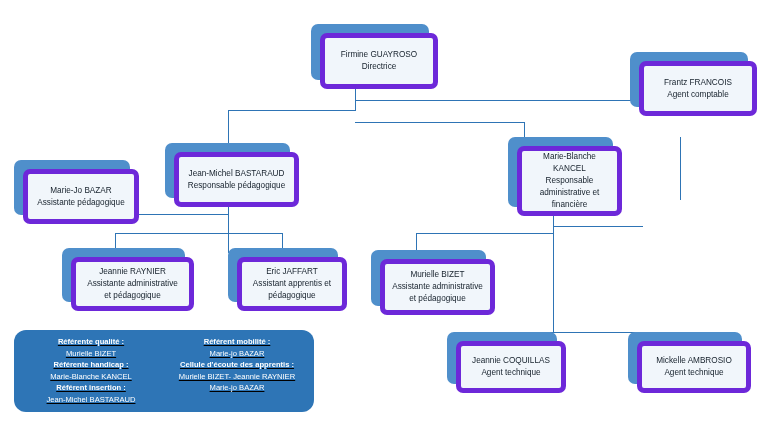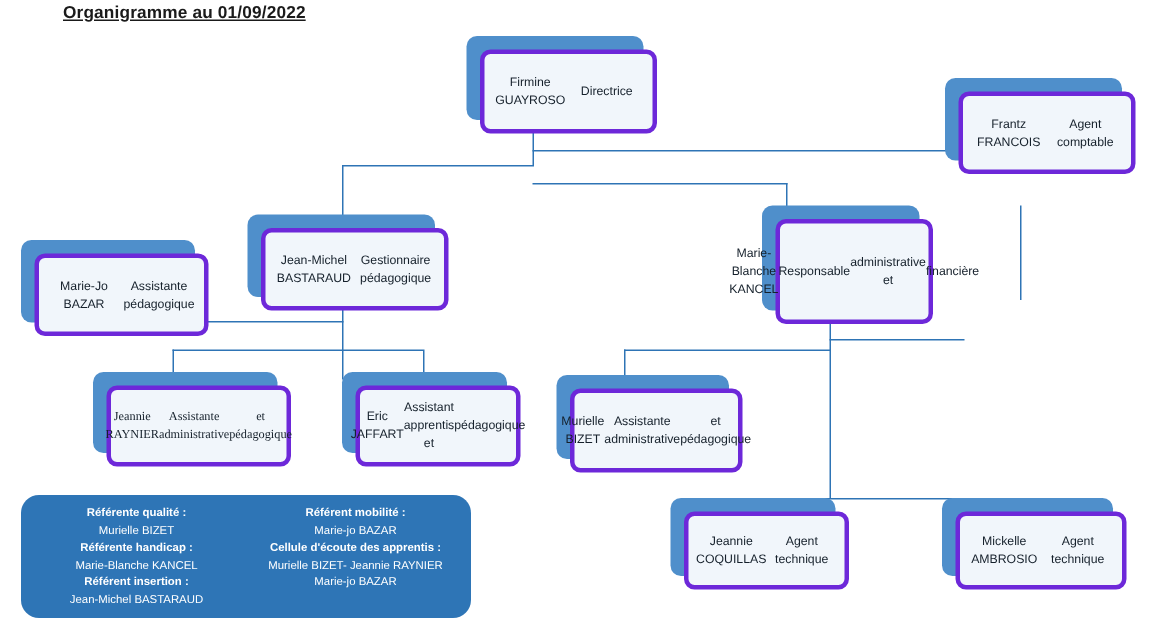--- a/index.html
+++ b/index.html
@@ -46,24 +46,24 @@
     border-radius: 7px;
   }
   .node .card {
     position: absolute;
     left: 9px;
     top: 9px;
     width: 100%;
     height: 100%;
     box-sizing: border-box;
     background: #F1F6FB;
-    border: 3px solid #6d28d9;
+    border: 5px solid #6d28d9;
     border-radius: 7px;
     display: flex;
-    flex-direction: row;
+    flex-direction: column;
     align-items: center;
     justify-content: center;
     padding: 2px 5px;
   }
   .node .card .line {
     display: block;
     width: 100%;
     text-align: center;
     font-size: 8.2px;
     color: #15202B;
@@ -95,38 +95,38 @@
     flex-direction: row;
     box-sizing: border-box;
     padding: 6px 4px 6px 4px;
   }
   .legend-col {
     flex: 1 1 50%;
     display: flex;
     flex-direction: column;
     align-items: center;
     justify-content: flex-start;
+    text-decoration: underline;
   }
   .legend-col .lrow {
     font-size: 7.6px;
     color: #ffffff;
     line-height: 1.52;
     text-align: center;
     white-space: nowrap;
   }
   .legend-col .lrow.head {
     font-weight: bold;
   }
 </style>
 </head>
 <body>
 
 <div id="page">
 
-  <div class="title">Organigramme au 01/09/2022</div>
 
   <div class="conn v" style="left:355px; top:80px; height:30px;"></div>
 
   <div class="conn h" style="left:355px; top:100px; width:290px;"></div>
 
   <div class="conn h" style="left:355px; top:122px; width:170px;"></div>
 
   <div class="conn v" style="left:524px; top:122px; height:21px;"></div>
 
   <div class="conn h" style="left:228px; top:110px; width:128px;"></div>
@@ -166,21 +166,21 @@
     <div class="card">
       <span class="line name">Frantz FRANCOIS</span>
       <span class="line">Agent comptable</span>
     </div>
   </div>
 
   <div class="node" style="left:165px; top:143px; width:125px; height:55px;">
     <div class="shadow"></div>
     <div class="card">
       <span class="line name">Jean-Michel BASTARAUD</span>
-      <span class="line">Gestionnaire pédagogique</span>
+      <span class="line">Responsable pédagogique</span>
     </div>
   </div>
 
   <div class="node" style="left:14px; top:160px; width:116px; height:55px;">
     <div class="shadow"></div>
     <div class="card">
       <span class="line name">Marie-Jo BAZAR</span>
       <span class="line">Assistante pédagogique</span>
     </div>
   </div>
@@ -189,21 +189,21 @@
     <div class="shadow"></div>
     <div class="card">
       <span class="line name">Marie-Blanche KANCEL</span>
       <span class="line">Responsable</span>
       <span class="line">administrative et</span>
       <span class="line">financière</span>
     </div>
   </div>
 
 
-  <div class="node" style="left:62px; top:248px; width:123px; height:54px;font-family:Liberation Serif, serif;">
+  <div class="node" style="left:62px; top:248px; width:123px; height:54px;">
     <div class="shadow"></div>
     <div class="card">
       <span class="line name">Jeannie RAYNIER</span>
       <span class="line">Assistante administrative</span>
       <span class="line">et pédagogique</span>
     </div>
   </div>
 
   <div class="node" style="left:228px; top:248px; width:110px; height:54px;">
     <div class="shadow"></div>

